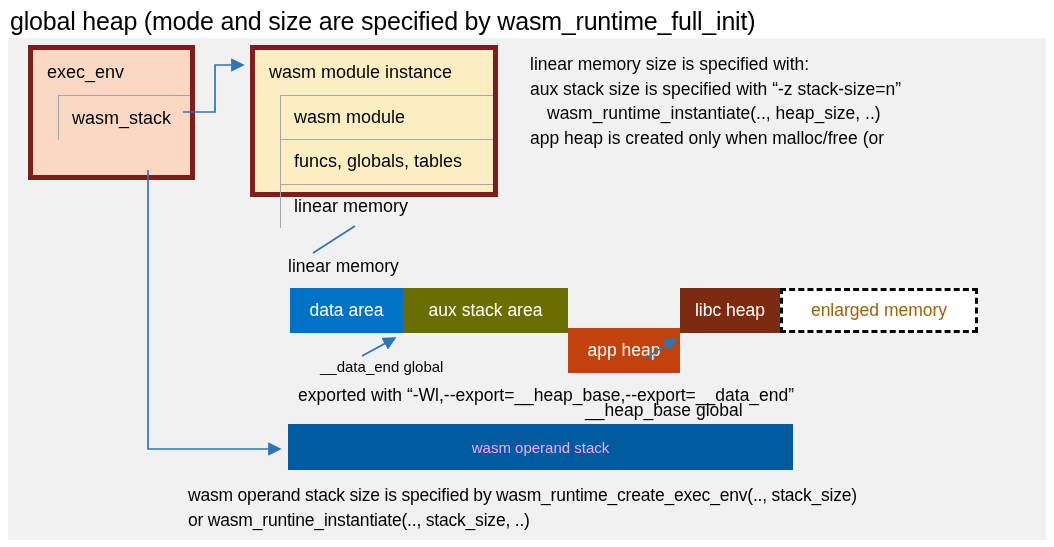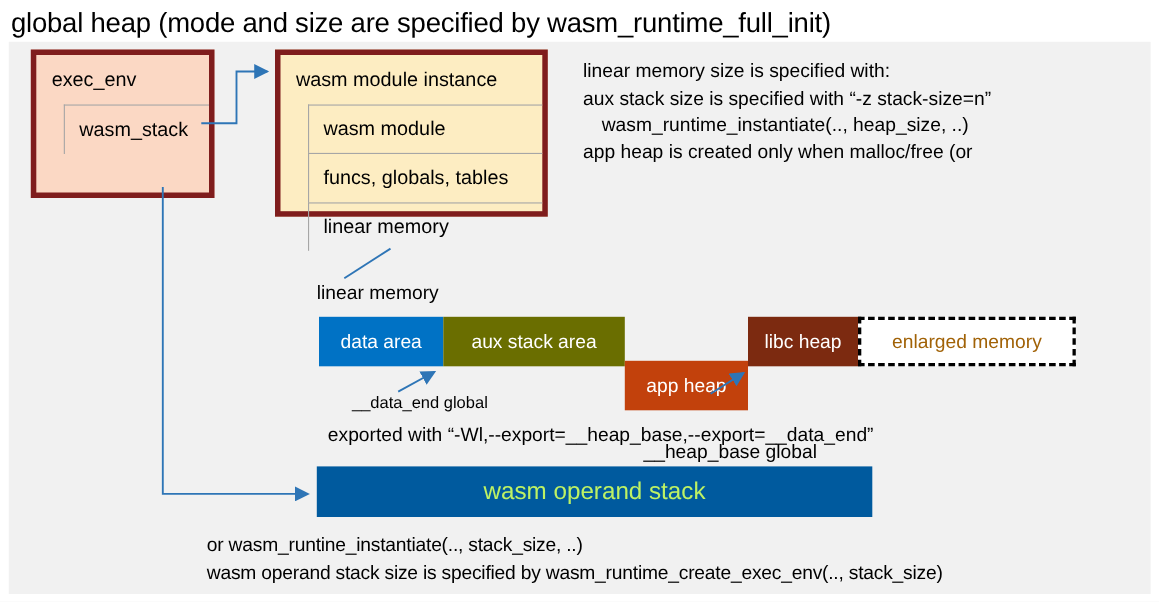--- a/index.html
+++ b/index.html
@@ -39,21 +39,21 @@
   .seg-libc{width:100px;}
   .seg-enlarged{width:198px;background:#ffffff;border:3px dashed #000;}
 
   
   #ann-dataend{left:320px;top:358px;font-size:15px;}
   #ann-heapbase{left:585px;top:360px;font-size:17.5px;margin-top:40px;}
   #ann-exported{left:298px;top:385px;font-size:17.5px;}
 
   
   #opstack{left:288px;top:424px;width:505px;height:46px;display:flex;align-items:center;justify-content:center;
-           color:#bef264;font-size:22px;}
+           color:#f0abfc;font-size:15px;}
 
   
   #notes-bottom{left:188px;top:483px;width:850px;font-size:17.5px;line-height:25px;letter-spacing:-0.2px;}
 
   #connectors{left:0;top:0;width:1054px;height:547px;pointer-events:none;}
 </style>
 </head>
 <body>
 
 <div class="abs" id="panel" style="background-color: rgb(241, 241, 241);"></div>
@@ -92,22 +92,22 @@
   <div class="seg seg-enlarged" style="color: #a16207;">enlarged memory</div>
 </div>
 
 <div class="abs" id="ann-dataend">__data_end global</div>
 <div class="abs" id="ann-heapbase">__heap_base global</div>
 <div class="abs" id="ann-exported">exported with “-Wl,--export=__heap_base,--export=__data_end”</div>
 
 <div class="abs" id="opstack" style="background-color: rgb(0, 90, 158);">wasm operand stack</div>
 
 <div class="abs" id="notes-bottom">
+  <div>wasm operand stack size is specified by wasm_runtime_create_exec_env(.., stack_size)</div>
   <div>or wasm_runtine_instantiate(.., stack_size, ..)</div>
-  <div>wasm operand stack size is specified by wasm_runtime_create_exec_env(.., stack_size)</div>
 </div>
 
 <svg class="abs" id="connectors" width="1054" height="547" viewBox="0 0 1054 547">
   <defs>
     <marker id="arrow" markerWidth="9" markerHeight="8" refX="7" refY="4" orient="auto">
       <path d="M0,0 L8,4 L0,8 Z" fill="#2e75b6"></path>
     </marker>
   </defs>
   <polyline points="183,112 215,112 215,65 243,65" fill="none" stroke-width="1.7" marker-end="url(#arrow)" stroke="#2e75b6"></polyline>
   <polyline points="148,170 148,449 280,449" fill="none" stroke-width="1.7" marker-end="url(#arrow)" stroke="#2e75b6"></polyline>

